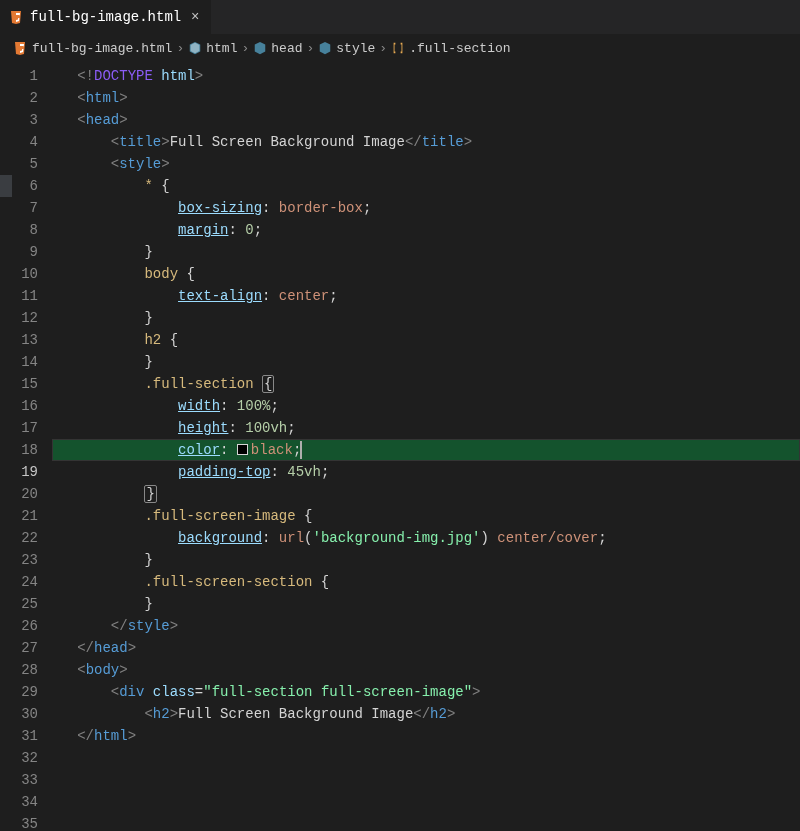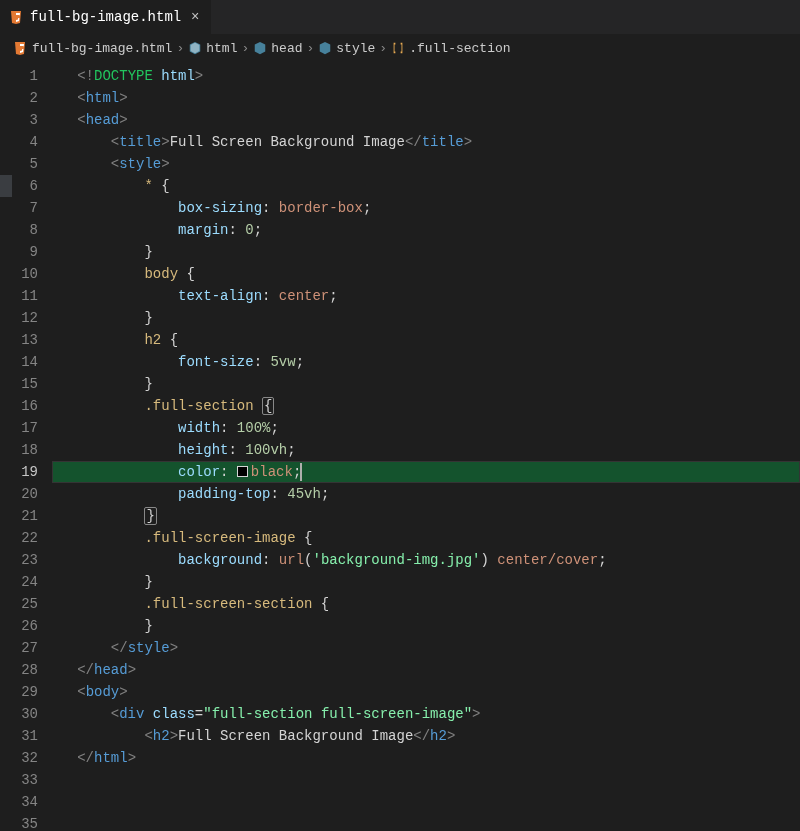--- a/index.html
+++ b/index.html
@@ -17,27 +17,27 @@
 .gutter { width:52px; text-align:right; color:#858585; padding-right:14px; padding-top:4px; }
 .gutter .ln { height:22px; line-height:22px; }
 .gutter .ln.cur { color:#c6c6c6;padding-left:15px; }
 .code { flex:1; padding-top:4px; position:relative; }
 .line { height:22px; line-height:22px; white-space:pre; position:relative; }
 .line.current { background:#14532d; box-shadow:inset 0 0 0 1px #343434; }
 .caret { display:inline-block; width:2px; height:18px; background:#aeafad; vertical-align:middle; margin-left:-1px; }
 .sel-indicator { position:absolute; left:0; width:12px; height:22px; background:#3a3d41; top:calc(35px + 26px + 4px + 5*22px); }
 
 .tk-punct { color:#808080; }
-.tk-doctype { color:#22c55e; }
+.tk-doctype { color:#8b5cf6; }
 .tk-tag { color:#569cd6; }
 .tk-attrname { color:#9cdcfe; }
 .tk-string { color:#86efac; }
 .tk-text { color:#d4d4d4; }
 .tk-selector { color:#d7ba7d; }
-.tk-prop { color:#9cdcfe; }
+.tk-prop { color:#9cdcfe;text-decoration:underline; }
 .tk-val { color:#ce9178; }
 .tk-num { color:#b5cea8; }
 .tk-brace { color:#d4d4d4; }
 .tk-brace-match { border:1px solid #888; border-radius:2px; padding:0 1px; margin:-1px 0; }
 .color-box { display:inline-block; width:11px; height:11px; border:1px solid #d4d4d4; vertical-align:-1px; margin-right:3px; }
 .col-black { background:#000; }
 .col-aadd66 { background:#aadd66; }
 </style>
 </head>
 <body>
@@ -151,21 +151,20 @@
 <div class="line">       <span class="tk-punct">&lt;</span><span class="tk-tag">title</span><span class="tk-punct">&gt;</span><span class="tk-text">Full Screen Background Image</span><span class="tk-punct">&lt;/</span><span class="tk-tag">title</span><span class="tk-punct">&gt;</span></div>
 <div class="line">       <span class="tk-punct">&lt;</span><span class="tk-tag">style</span><span class="tk-punct">&gt;</span></div>
 <div class="line">           <span class="tk-selector">* </span><span class="tk-brace">{</span></div>
 <div class="line">               <span class="tk-prop">box-sizing</span><span class="tk-text">: </span><span class="tk-val">border-box</span><span class="tk-text">;</span></div>
 <div class="line">               <span class="tk-prop">margin</span><span class="tk-text">: </span><span class="tk-num">0</span><span class="tk-text">;</span></div>
 <div class="line">           <span class="tk-brace">}</span></div>
 <div class="line">           <span class="tk-selector">body </span><span class="tk-brace">{</span></div>
 <div class="line">               <span class="tk-prop">text-align</span><span class="tk-text">: </span><span class="tk-val">center</span><span class="tk-text">;</span></div>
 <div class="line">           <span class="tk-brace">}</span></div>
 <div class="line">           <span class="tk-selector">h2 </span><span class="tk-brace">{</span></div>
-<div class="line">               <span class="tk-prop">font-size</span><span class="tk-text">: </span><span class="tk-num">5vw</span><span class="tk-text">;</span></div>
 <div class="line">           <span class="tk-brace">}</span></div>
 <div class="line">           <span class="tk-selector">.full-section </span><span class="tk-brace tk-brace-match">{</span></div>
 <div class="line">               <span class="tk-prop">width</span><span class="tk-text">: </span><span class="tk-num">100%</span><span class="tk-text">;</span></div>
 <div class="line">               <span class="tk-prop">height</span><span class="tk-text">: </span><span class="tk-num">100vh</span><span class="tk-text">;</span></div>
 <div class="line current">               <span class="tk-prop">color</span><span class="tk-text">: </span><span class="color-box col-black"></span><span class="tk-val">black</span><span class="tk-text">;</span><span class="caret"></span></div>
 <div class="line">               <span class="tk-prop">padding-top</span><span class="tk-text">: </span><span class="tk-num">45vh</span><span class="tk-text">;</span></div>
 <div class="line">           <span class="tk-brace tk-brace-match">}</span></div>
 <div class="line">           <span class="tk-selector">.full-screen-image </span><span class="tk-brace">{</span></div>
 <div class="line">               <span class="tk-prop">background</span><span class="tk-text">: </span><span class="tk-val">url</span><span class="tk-brace">(</span><span class="tk-string">'background-img.jpg'</span><span class="tk-brace">)</span><span class="tk-val"> center/cover</span><span class="tk-text">;</span></div>
 <div class="line">           <span class="tk-brace">}</span></div>

